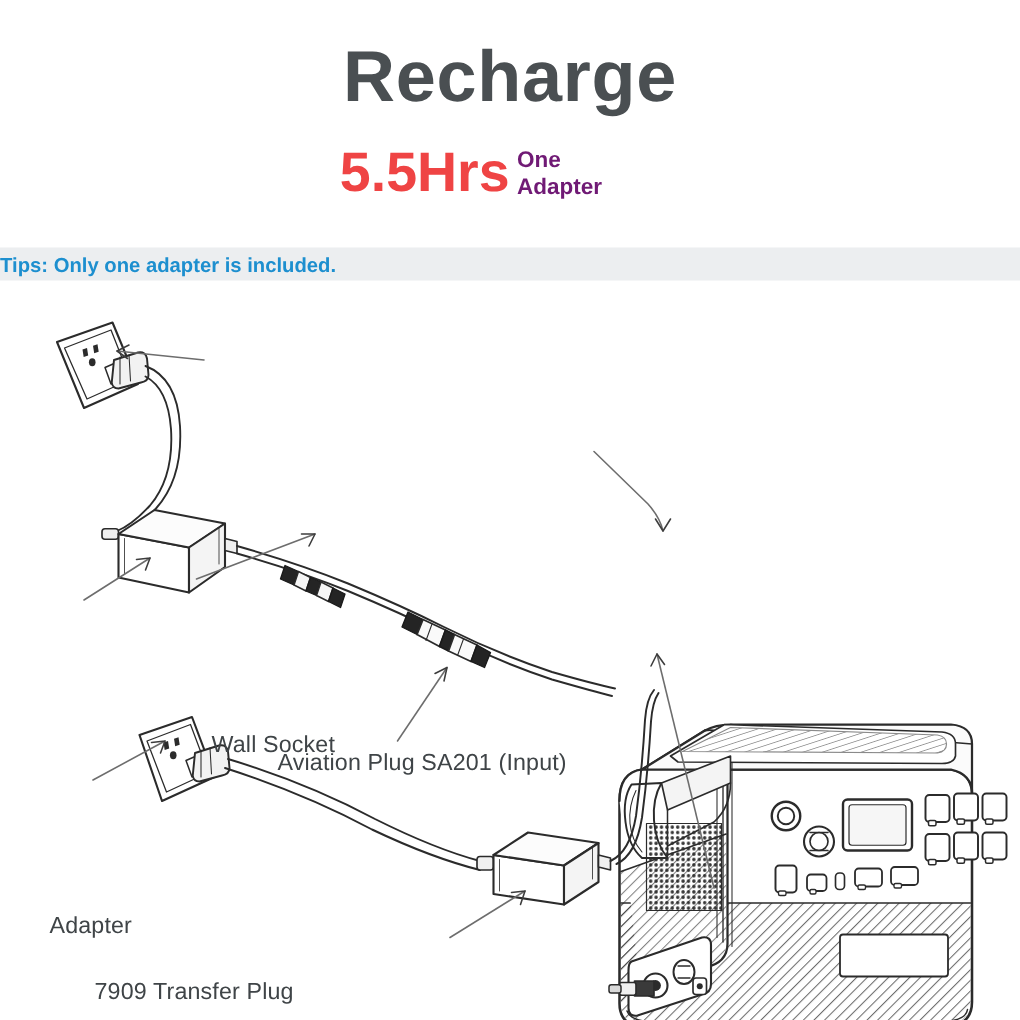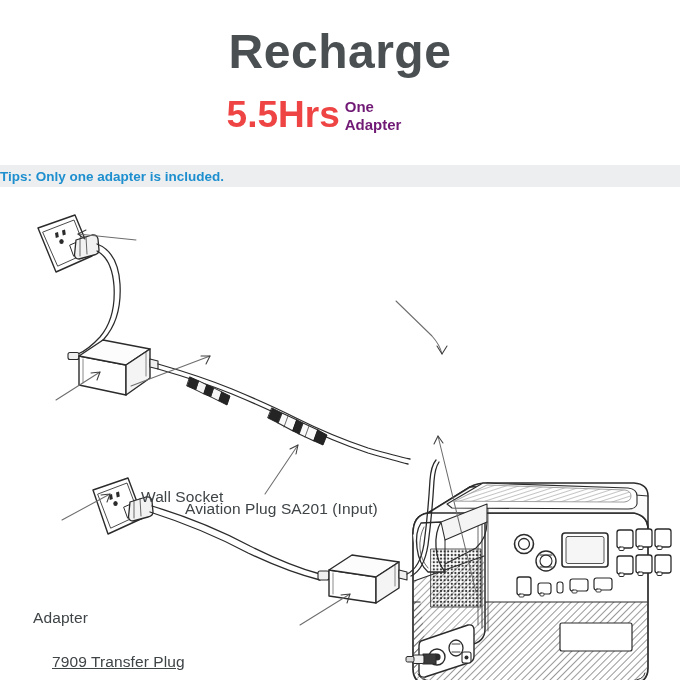--- a/index.html
+++ b/index.html
@@ -378,17 +378,17 @@
 
       </g>
     </svg>
 
     <div class="lbl" style="left:141px; top:248px;margin-top:36px;">Wall Socket</div>
 
     <div class="lbl" style="left:185px; top:296px;">Aviation Plug SA201 (Input)</div>
 
     <div class="lbl" style="left:33px; top:405px;">Adapter</div>
 
-    <div class="lbl" style="left:52px; top:449px;text-decoration:underline;">7909 Transfer Plug</div>
+    <div class="lbl" style="left:63px; top:449px;">7909 Transfer Plug</div>
 
   </div>
 
 </div>
 
 </body></html>

